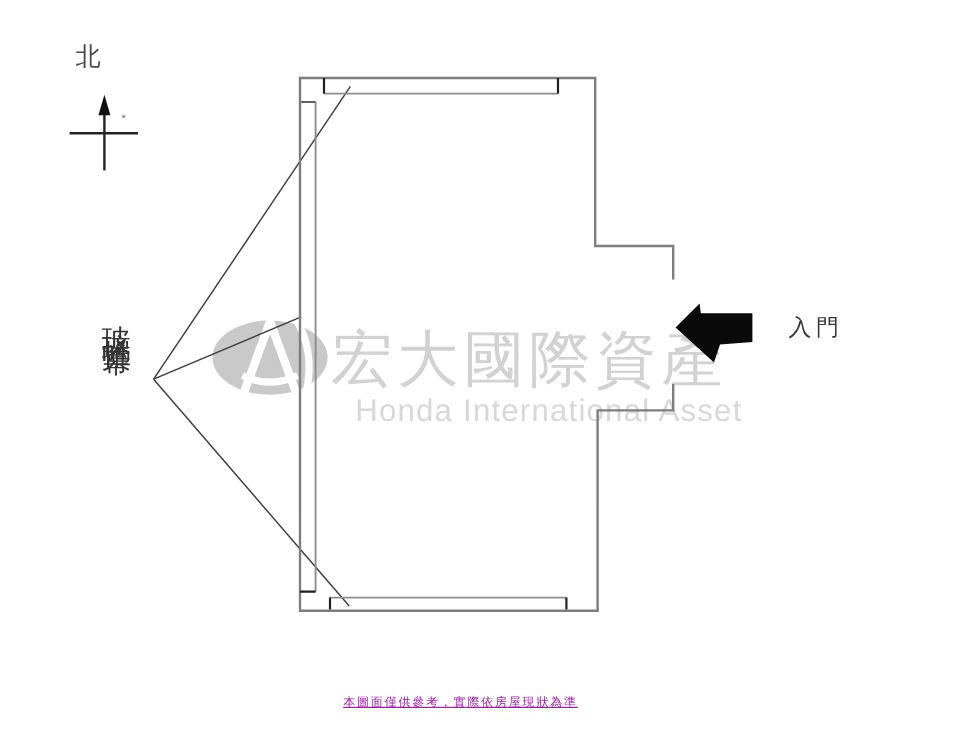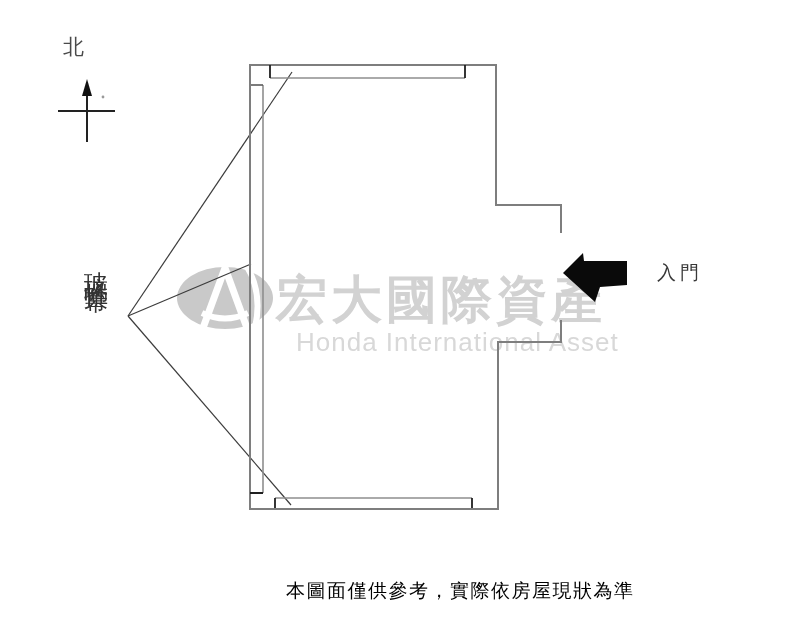--- a/index.html
+++ b/index.html
@@ -12,21 +12,21 @@
   }
   .abs{position:absolute;}
   
   #watermark-layer{z-index:1;}
   .wm-cn{
     left:276px;top:266px;
     font-size:51px;
     letter-spacing:4px;
     color:#d2d2d2;
     white-space:nowrap;
-    font-weight:700;
+    font-weight:400;
     text-align:right;
   }
   .wm-en{
     left:296px;top:327px;
     font-size:26px;
     letter-spacing:1px;
     color:#d8d8d8;
     white-space:nowrap;
   }
   
@@ -49,24 +49,25 @@
   }
   #entry-label{
     left:657px;top:260px;
     font-size:19px;
     letter-spacing:4px;
     color:#383838;
     white-space:nowrap;
   }
   #caption{
     left:286px;top:578px;
-    font-size:19px;
+    font-size:10px;
     letter-spacing:1.5px;
-    color:#000000;
+    color:#a21caf;
     white-space:nowrap;
+    text-decoration:underline;
   }
 </style>
 </head>
 <body>
 
 <div id="canvas">
 
   <div id="watermark-layer">
     <svg class="abs" style="left:0;top:0;z-index:1;" width="800" height="619">
       <ellipse cx="225" cy="298" rx="48" ry="31" fill="#c9c9c9"></ellipse>

